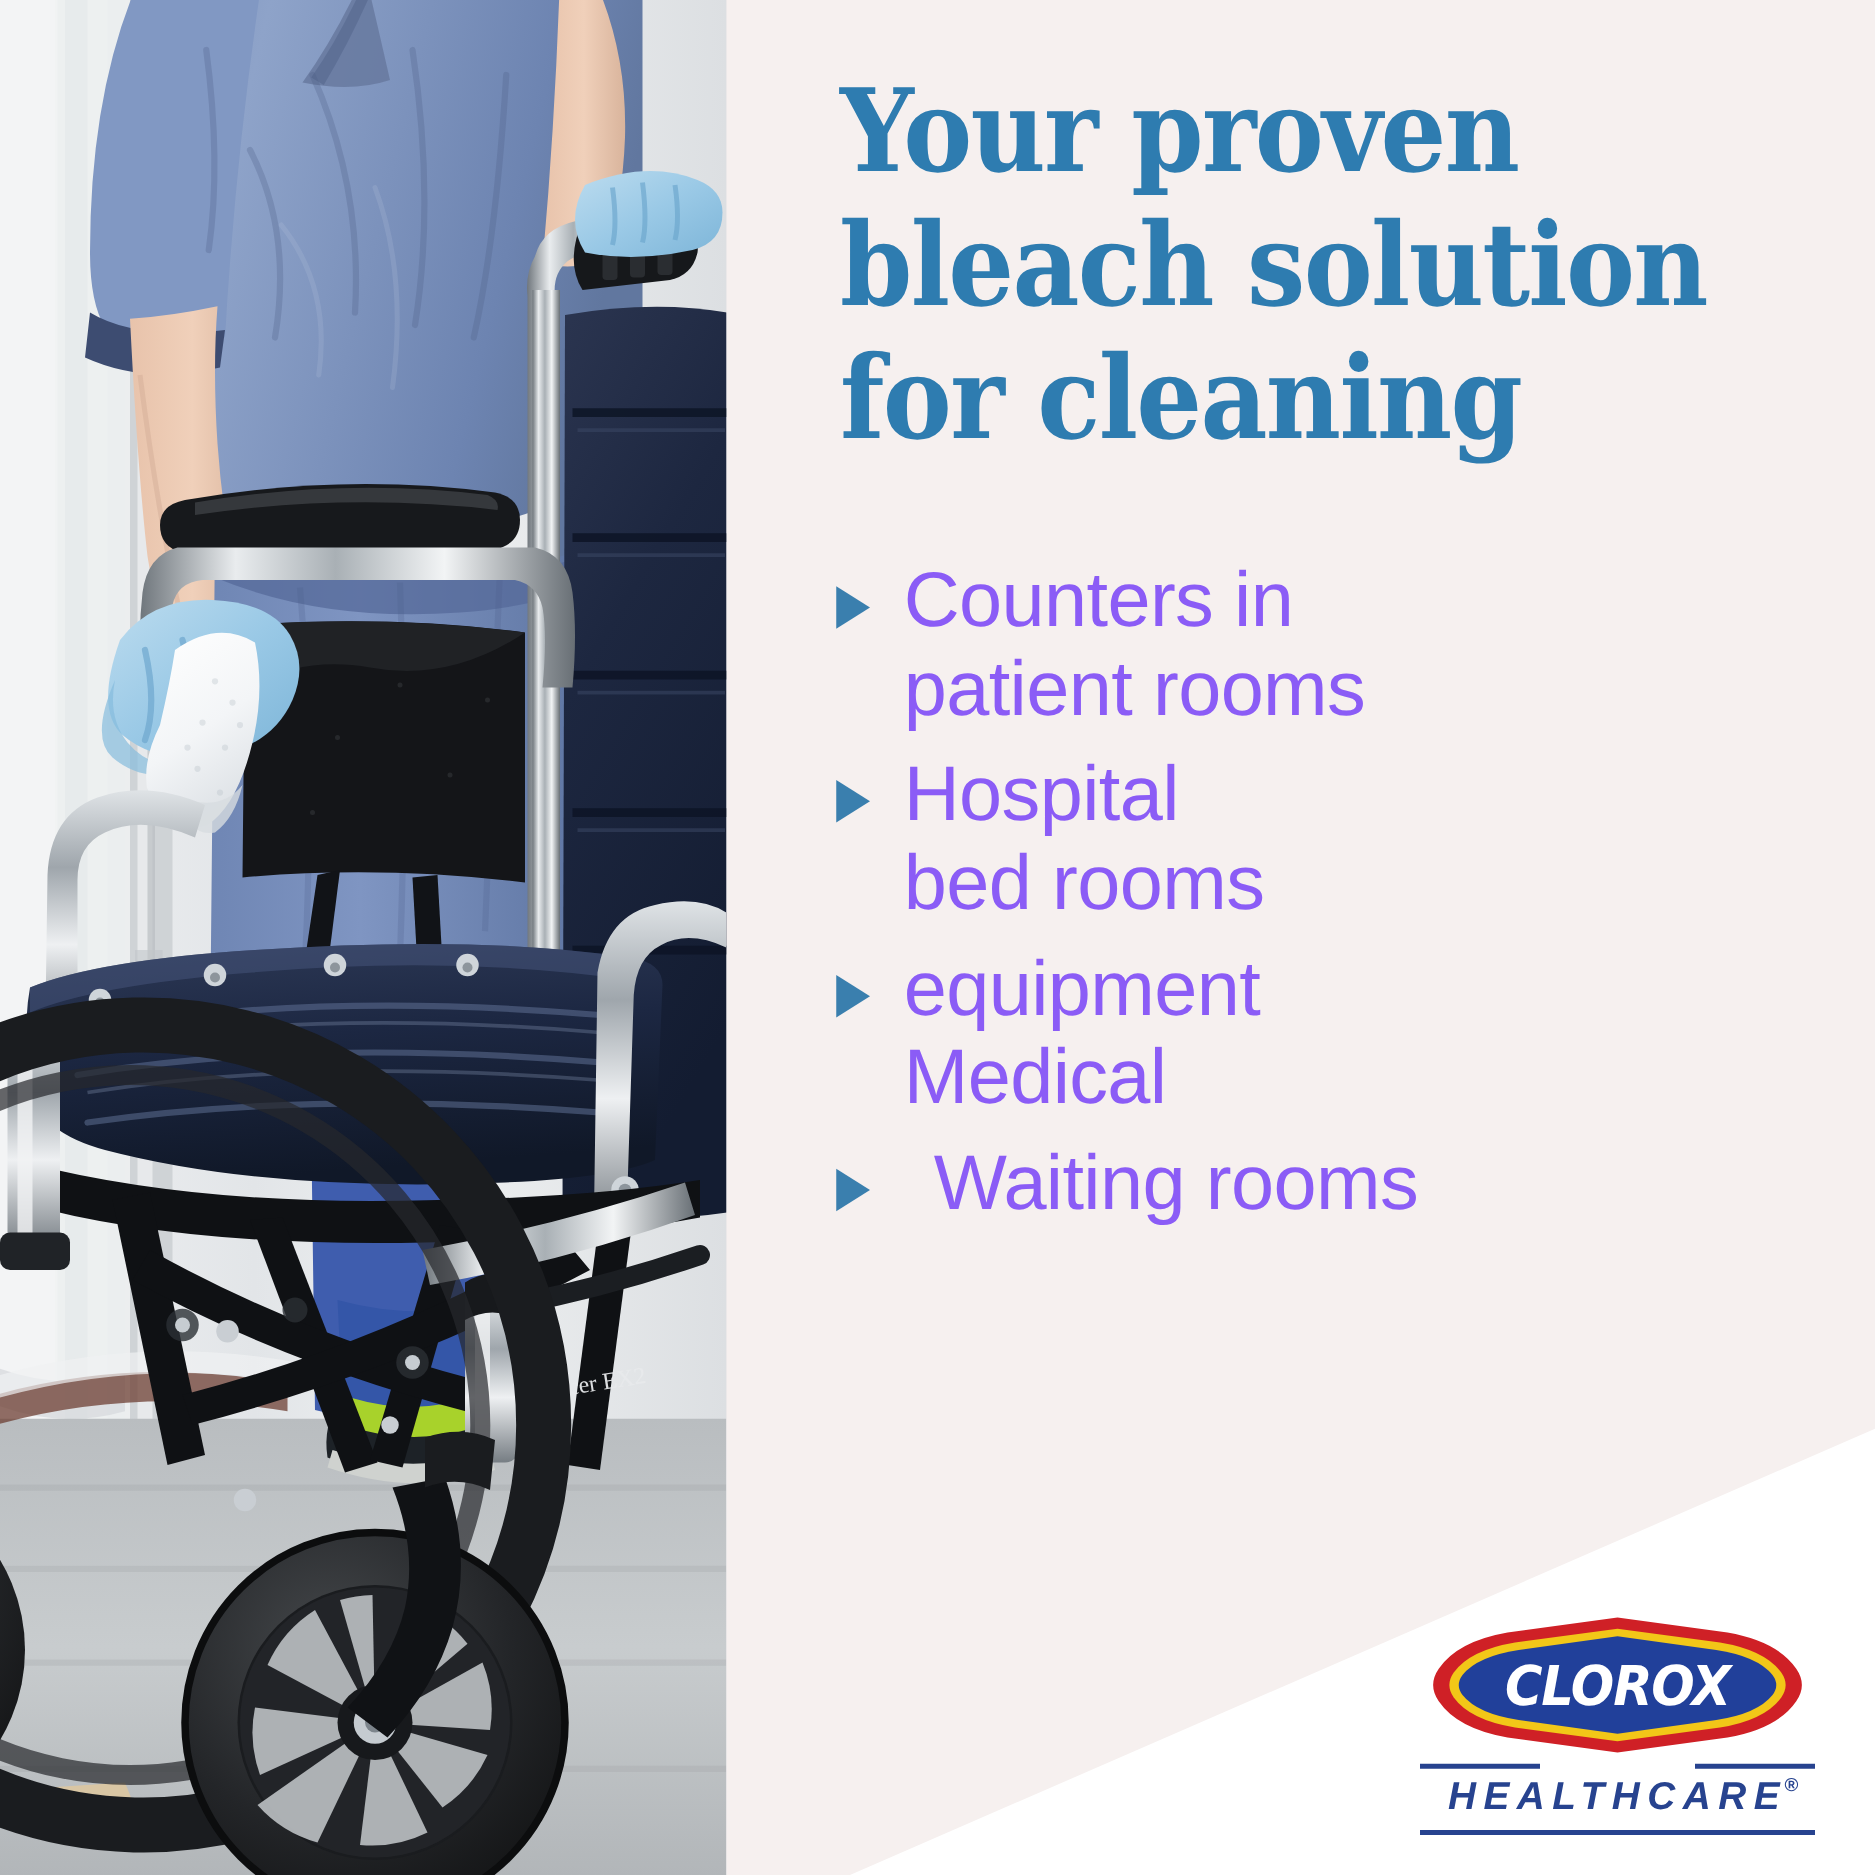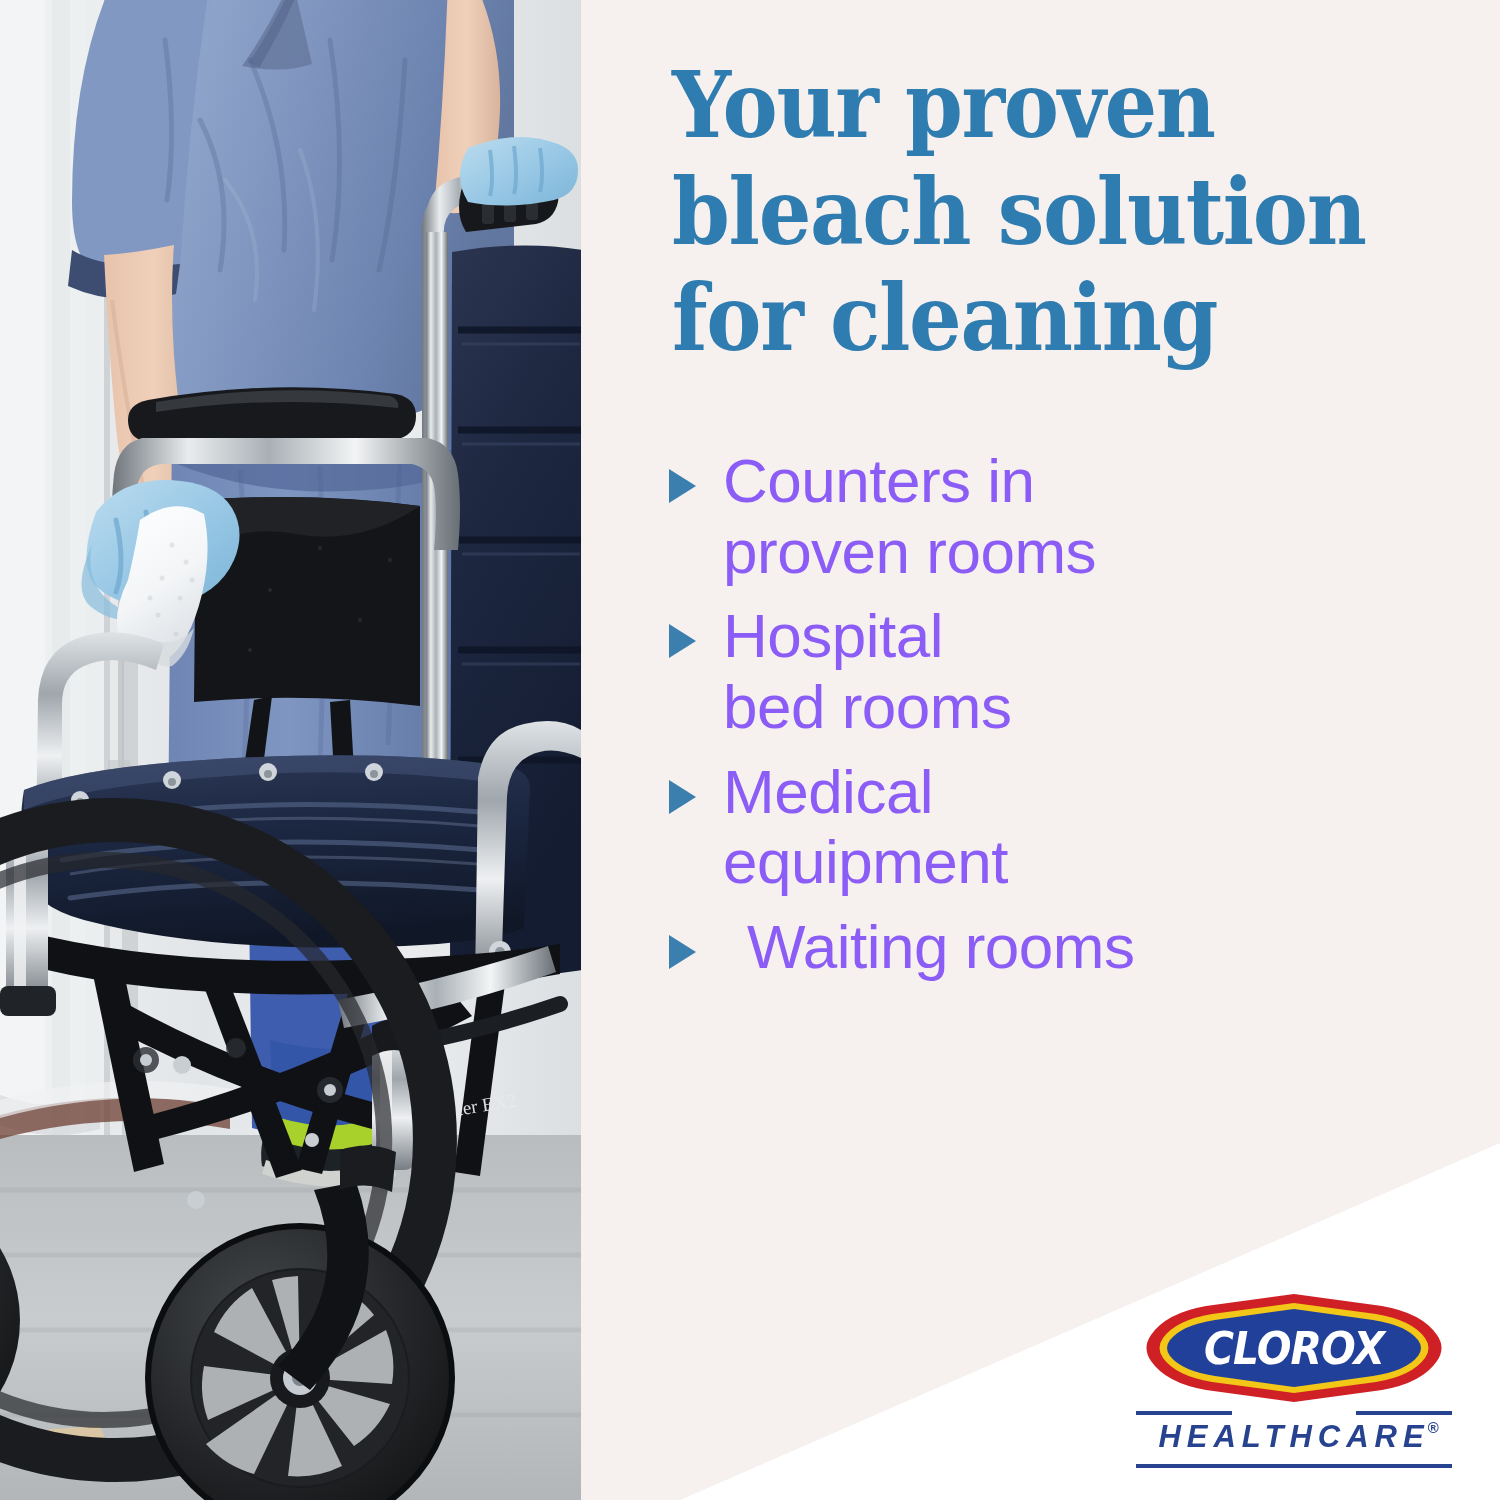--- a/index.html
+++ b/index.html
@@ -438,37 +438,37 @@
       <span class="hl-line">bleach solution</span>
       <span class="hl-line">for cleaning</span>
     </h1>
 
     <ul id="bullets" style="list-style:none;">
 
       <li class="bullet">
         <span class="bullet-marker"></span>
         <span class="bullet-text">
           <span class="bl">Counters in</span>
-          <span class="bl">proven rooms</span>
+          <span class="bl">patient rooms</span>
         </span>
       </li>
 
       <li class="bullet">
         <span class="bullet-marker"></span>
         <span class="bullet-text">
           <span class="bl">Hospital</span>
           <span class="bl">bed rooms</span>
         </span>
       </li>
 
       <li class="bullet">
         <span class="bullet-marker"></span>
         <span class="bullet-text">
+          <span class="bl">equipment</span>
           <span class="bl">Medical</span>
-          <span class="bl">equipment</span>
         </span>
       </li>
 
       <li class="bullet">
         <span class="bullet-marker"></span>
         <span class="bullet-text">
           <span class="bl">Waiting rooms</span>
         </span>
       </li>
 

